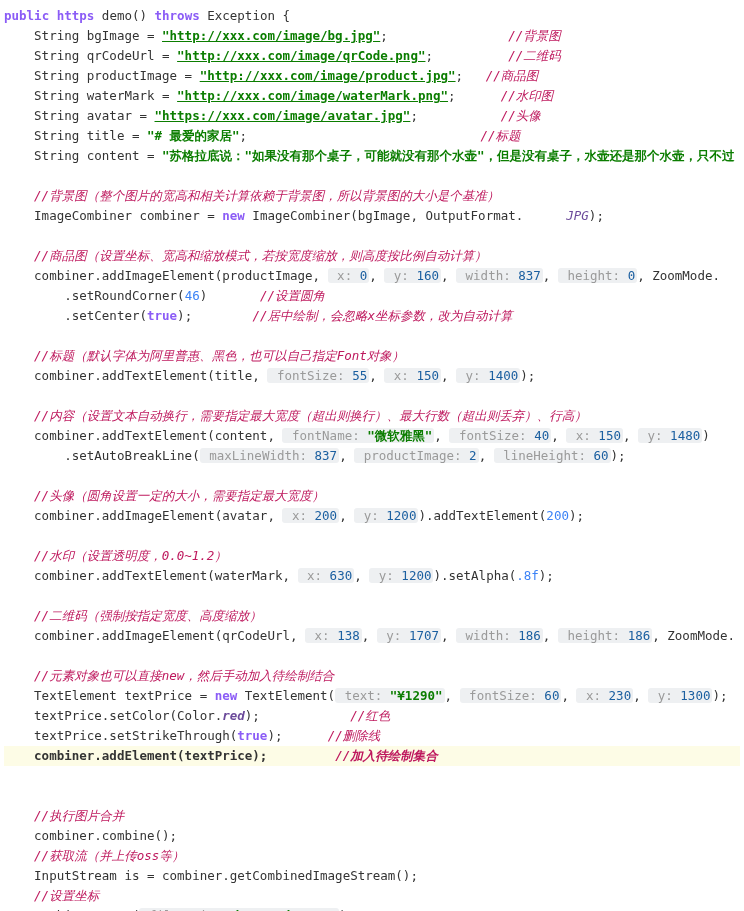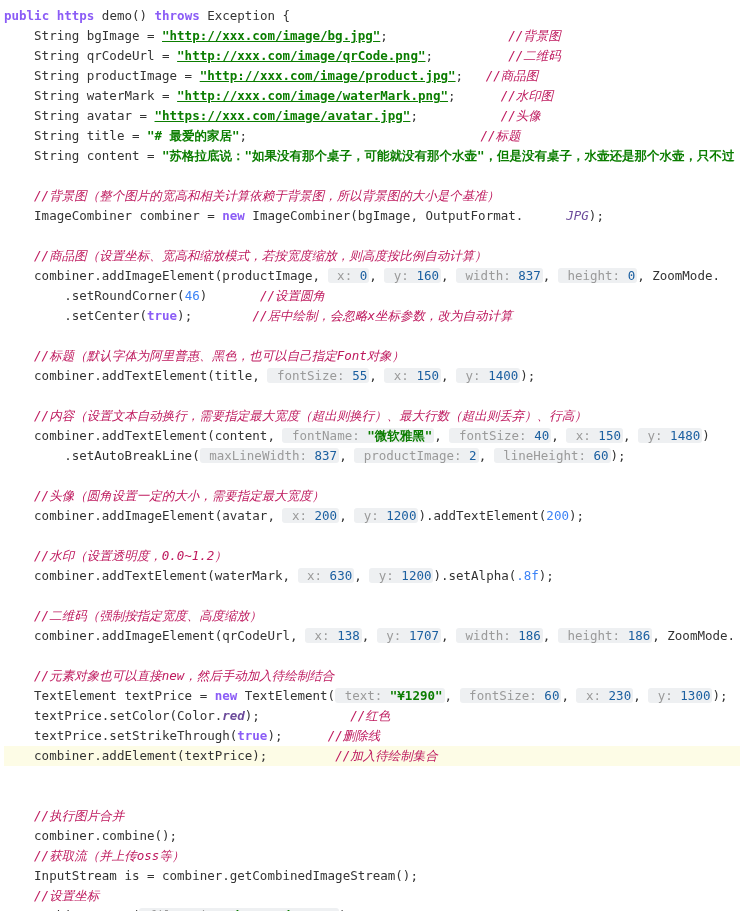--- a/index.html
+++ b/index.html
@@ -7,21 +7,21 @@
   pre{margin:0;padding:6px 4px 6px 4px;white-space:pre;overflow:hidden;}
   .kw{color:#8b5cf6;font-weight:bold;}
   .str{color:#0b7d00;font-weight:bold;}
   .url{color:#0b7d00;font-weight:bold;text-decoration:underline;}
   .cmt{color:#be185d;font-style:italic;}
   .hint{color:#9a9a9a;}
   .val{background:#eef0f2;color:#1b5fa0;border-radius:3px;padding:0 2px;}
   .num{color:#3b82f6;}
   .fld{color:#6b4a9a;font-style:italic;font-weight:bold;}
   .enum{color:#6b4a9a;font-style:italic;margin-left:43px;}
-  .hline{background:#fdfce6;display:block;}
+  .hline{background:#fdfce6;display:block;font-weight:bold;}
   .sp20{display:inline-block;width:4ch;}
   .sp40{display:inline-block;width:8ch;}
 </style>
 </head>
 <body>
 
 <pre><span><span class="kw">public</span> <span class="kw">https</span> <span>demo()</span> <span class="kw">throws</span> <span>Exception</span><span> {</span></span>
 <span class="sp20"></span><span>String bgImage = </span><span class="url">"http://xxx.com/image/bg.jpg"</span><span>;</span>                <span class="cmt">//背景图</span>
 <span class="sp20"></span><span>String qrCodeUrl = </span><span class="url">"http://xxx.com/image/qrCode.png"</span><span>;</span>          <span class="cmt">//二维码</span>
 <span class="sp20"></span><span>String productImage = </span><span class="url">"http://xxx.com/image/product.jpg"</span><span>;</span>   <span class="cmt">//商品图</span>

